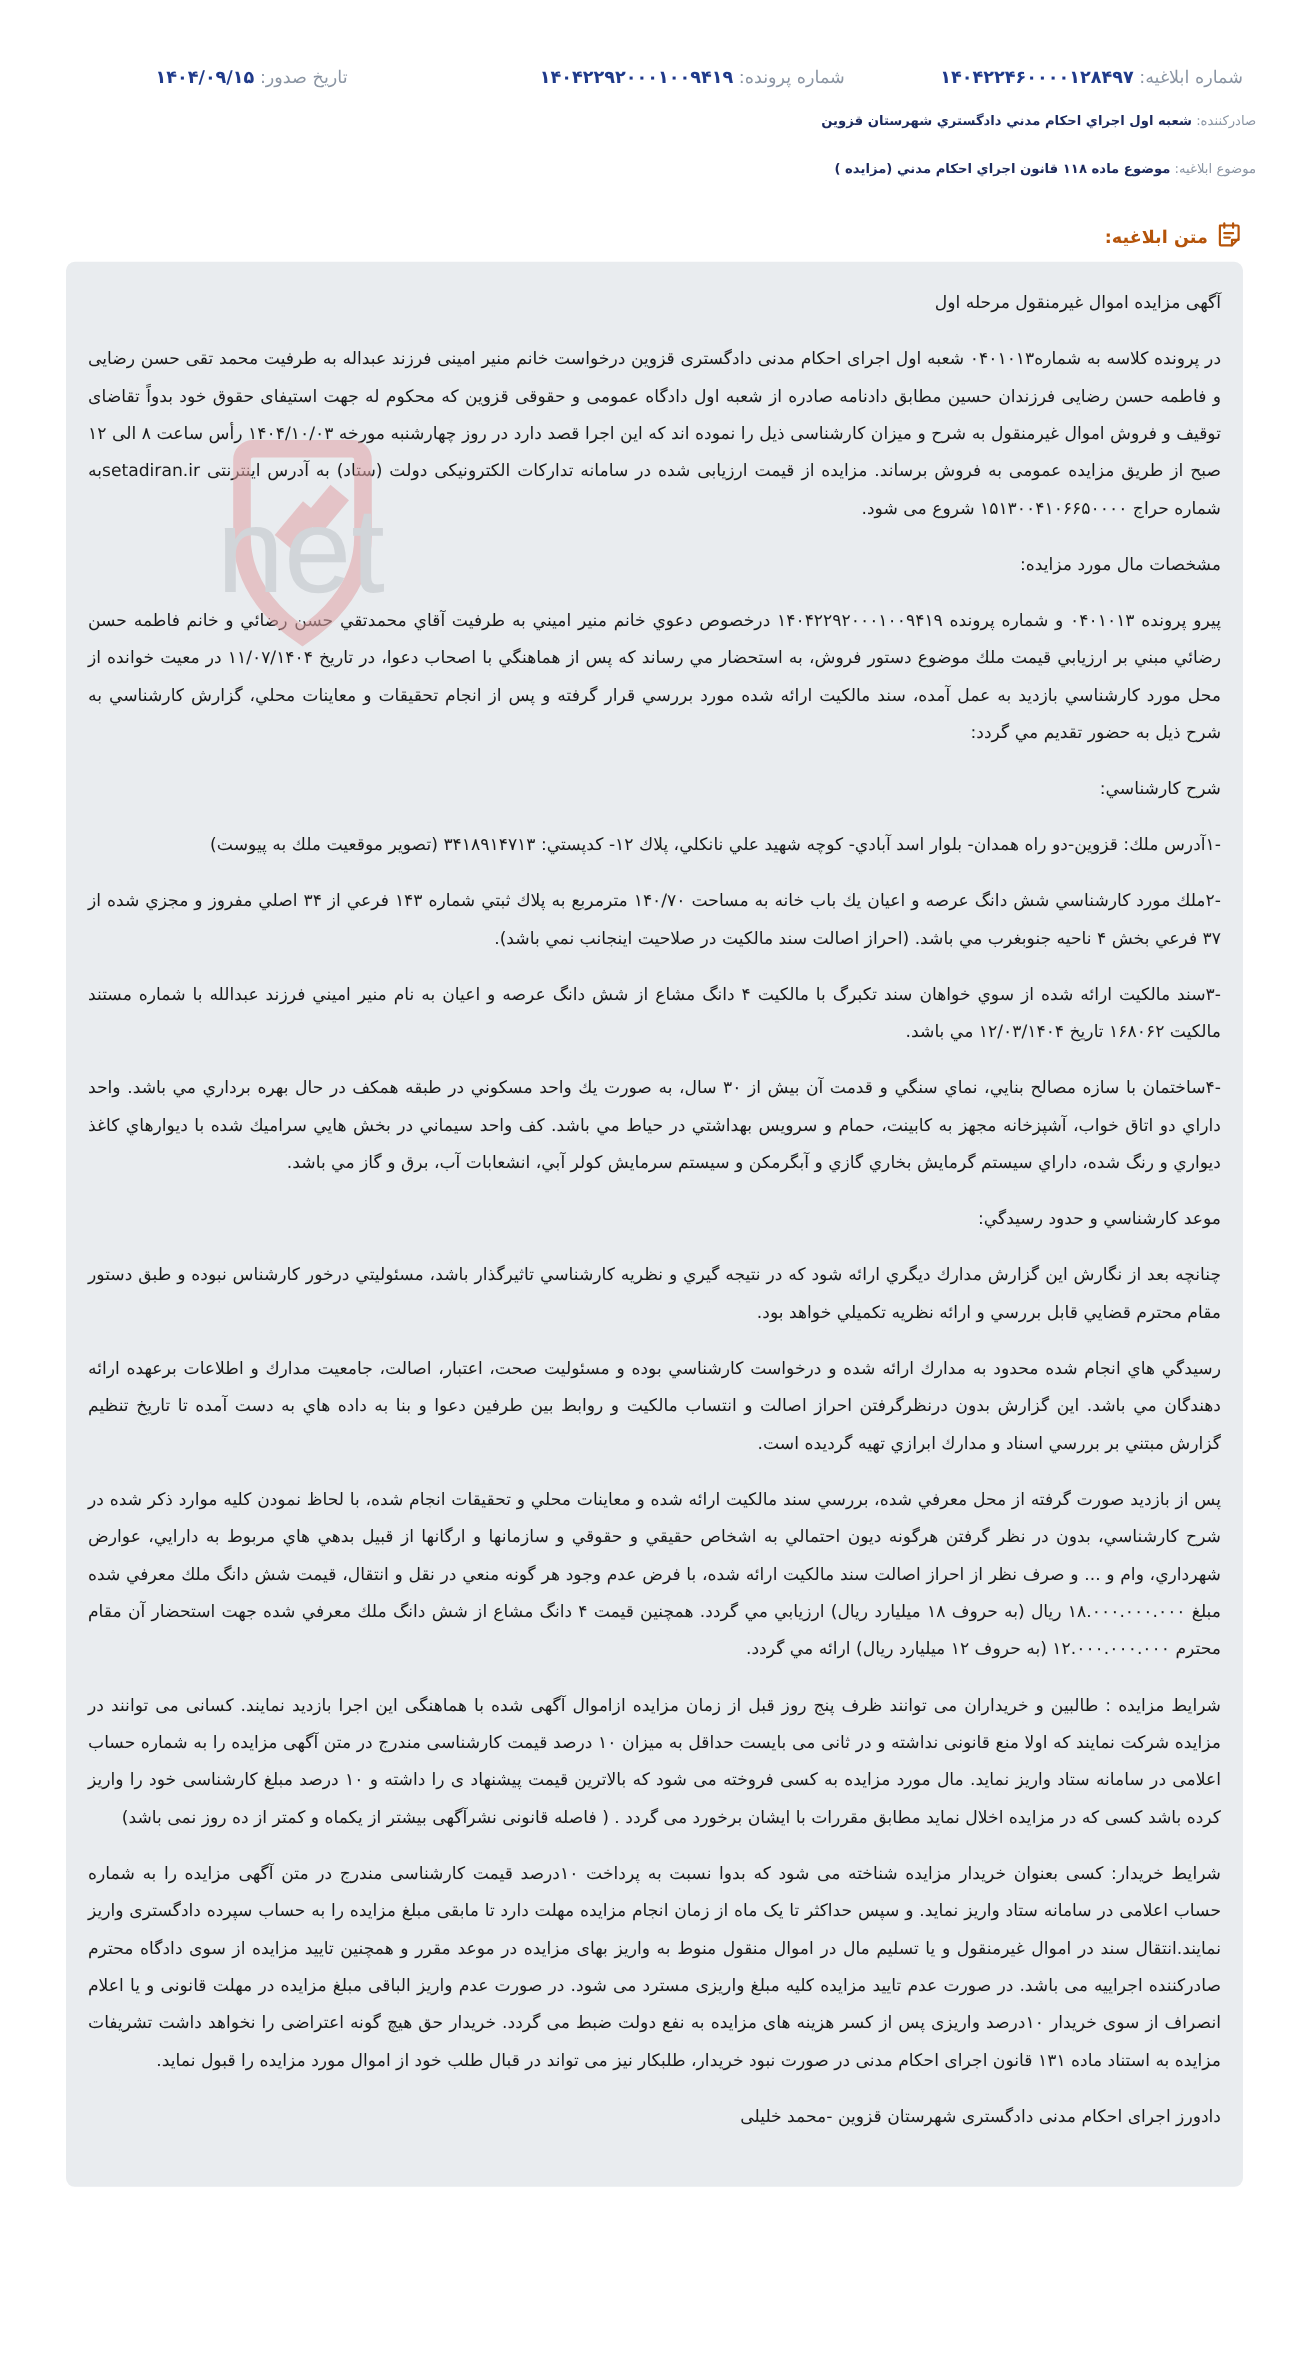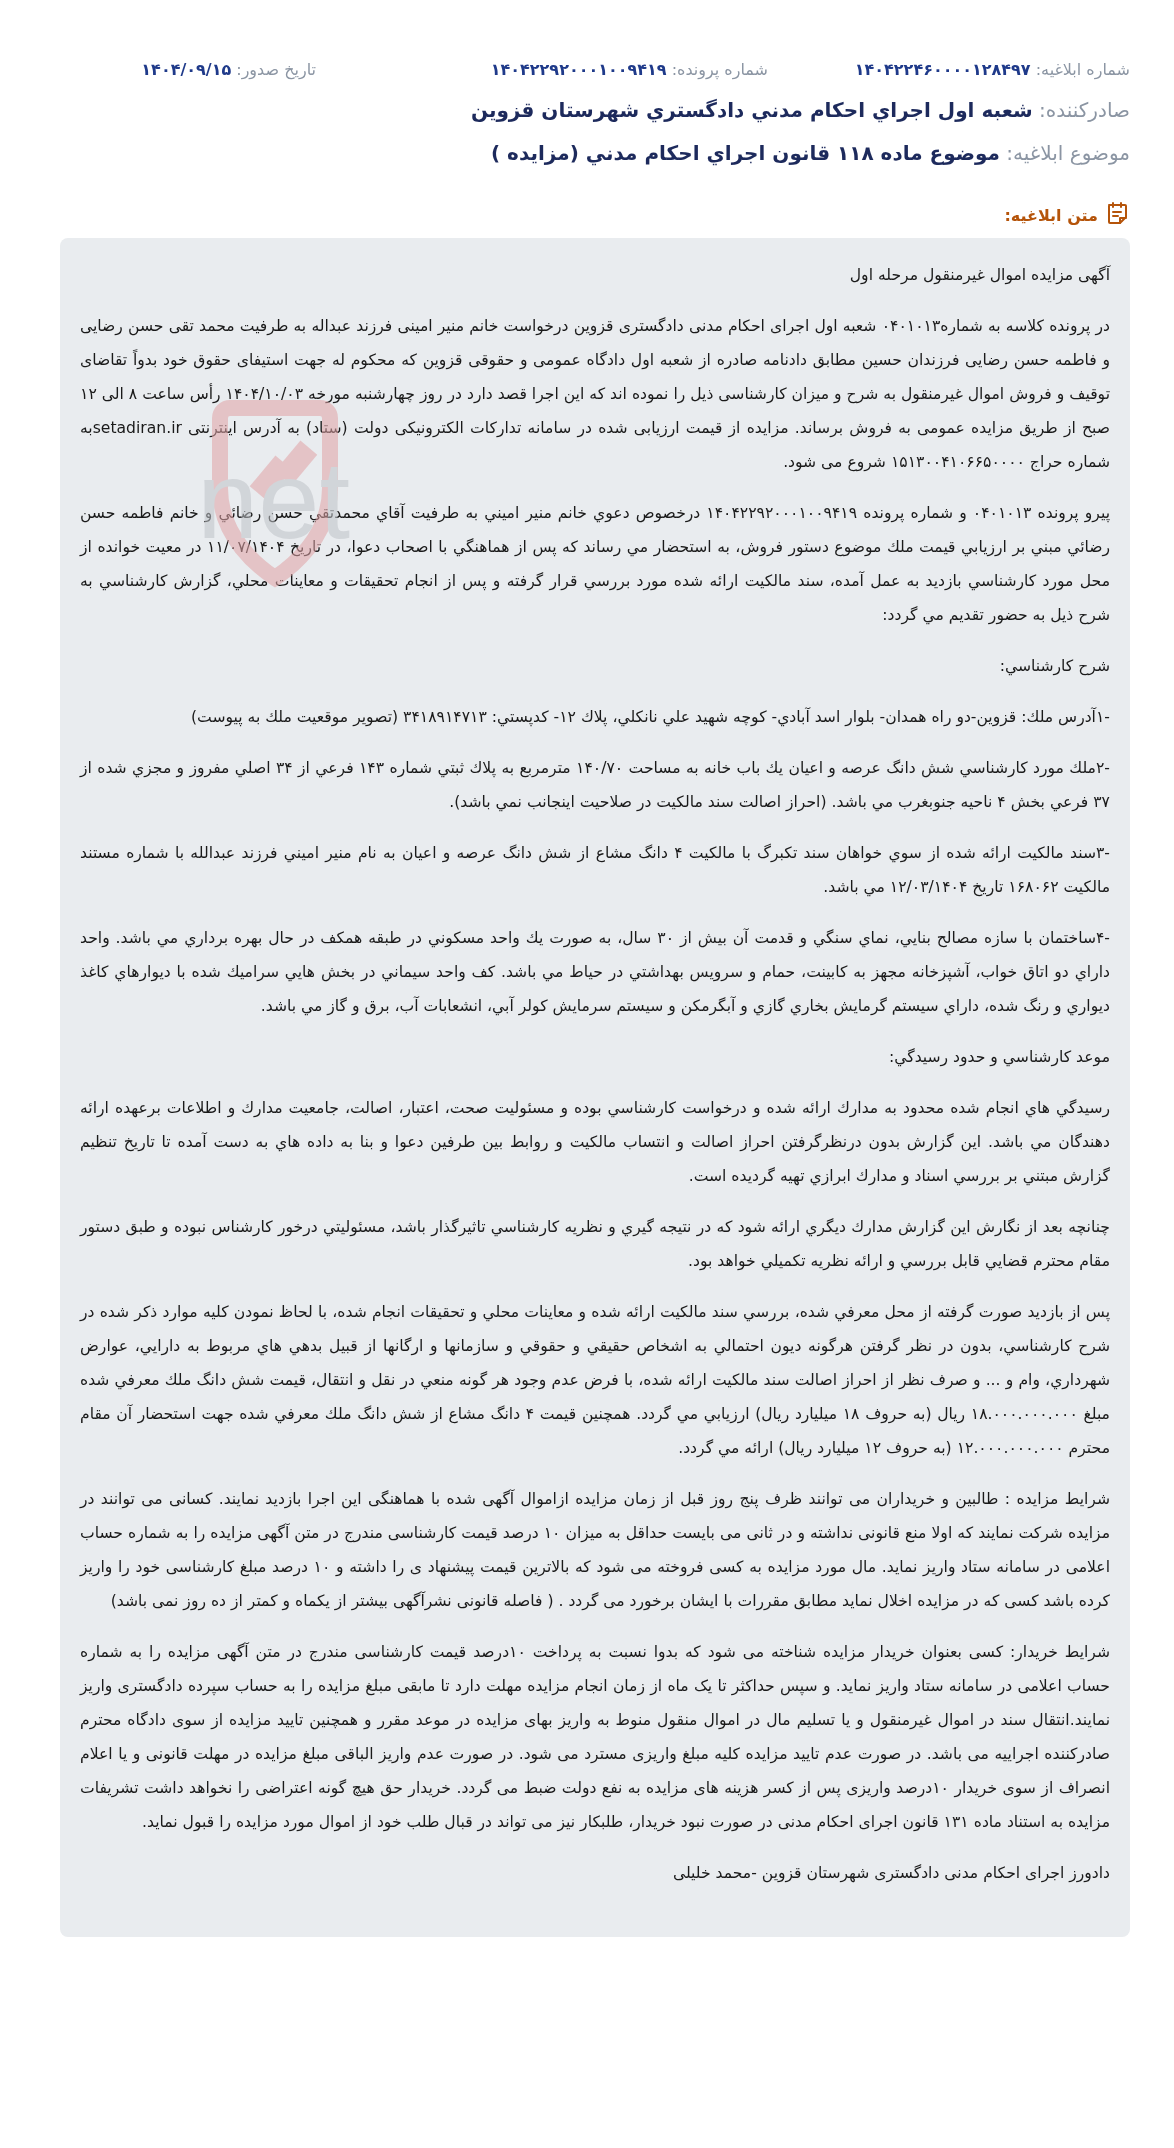--- a/index.html
+++ b/index.html
@@ -21,22 +21,22 @@
     line-height: 28px;
   }
   .meta-item { position: absolute; top: 0; white-space: nowrap; }
   .meta-item.notice { right: 0; text-align: center; }
   .meta-item.case { right: 362px; }
   .meta-item.date { right: 814px; }
   .meta-label { color: #8b95a3; }
   .meta-value { color: #1f3a8a; font-weight: bold; }
   .meta-line {
     position: absolute;
-    right: 44px;
-    font-size: 20px;
+    right: 32px;
+    font-size: 12px;
     line-height: 28px;
     white-space: nowrap;
   }
   .meta-line.issuer { top: 96px; }
   .meta-line.subject { top: 139px; }
   .meta-line .meta-value { color: #1d2a5c; }
 
   .section-title {
     position: absolute;
     top: 200px;
@@ -121,26 +121,27 @@
 <div class="content-box">
   <svg class="watermark" viewBox="0 0 620 200">
     <path d="M40 20 h90 a10 10 0 0 1 10 10 v70 c0 50 -40 80 -55 90 c-15 -10 -55 -40 -55 -90 v-70 a10 10 0 0 1 10 -10z" fill="none" stroke="#e0a3a6" stroke-width="16"></path>
     <rect x="70" y="70" width="22" height="40" fill="#e0a3a6" transform="rotate(40 81 90)"></rect>
     <rect x="95" y="55" width="22" height="40" fill="#e0a3a6" transform="rotate(40 106 75)"></rect>
     <text x="160" y="150" font-family="Liberation Sans, sans-serif" font-size="110" fill="#bfc3c8">AriaTender.net</text>
   </svg>
 
   <p class="heading-line">آگهی مزایده اموال غیرمنقول مرحله اول</p>
   <p>در پرونده کلاسه به شماره۰۴۰۱۰۱۳ شعبه اول اجرای احکام مدنی دادگستری قزوین درخواست خانم منیر امینی فرزند عبداله به طرفیت محمد تقی حسن رضایی و فاطمه حسن رضایی فرزندان حسین مطابق دادنامه صادره از شعبه اول دادگاه عمومی و حقوقی قزوین که محکوم له جهت استیفای حقوق خود بدواً تقاضای توقیف و فروش اموال غیرمنقول به شرح و میزان کارشناسی ذیل را نموده اند که این اجرا قصد دارد در روز چهارشنبه مورخه  ۱۴۰۴/۱۰/۰۳ رأس ساعت  ۸  الی ۱۲ صبح از طریق مزایده عمومی به فروش برساند. مزایده از قیمت ارزیابی شده در سامانه تدارکات الکترونیکی دولت (ستاد) به آدرس اینترنتی  setadiran.irبه شماره حراج ۱۵۱‎۳۰۰۴۱۰۶۶۵۰۰۰۰ شروع می شود.</p>
+  <p class="heading-line">مشخصات مال مورد مزایده:</p>
   <p>پيرو پرونده ۰۴۰۱۰۱۳ و شماره پرونده ۱۴۰۴۲۲۹۲۰۰۰۱۰۰۹۴۱۹ درخصوص دعوي خانم منير اميني به طرفيت آقاي محمدتقي حسن رضائي و خانم فاطمه حسن رضائي مبني بر ارزيابي قيمت ملك موضوع دستور فروش، به استحضار مي رساند كه پس از هماهنگي با اصحاب دعوا، در تاريخ ۱۱/۰۷/۱۴۰۴ در معيت خوانده از محل مورد كارشناسي بازديد به عمل آمده، سند مالكيت ارائه شده مورد بررسي قرار گرفته و پس از انجام تحقيقات و معاينات محلي، گزارش كارشناسي به شرح ذيل به حضور تقديم مي گردد:</p>
   <p class="heading-line">شرح كارشناسي:</p>
   <p>-۱آدرس ملك: قزوين-دو راه همدان- بلوار اسد آبادي- كوچه شهيد علي نانكلي، پلاك ۱۲- كدپستي: ۳۴۱۸۹۱۴۷۱۳ (تصوير موقعيت ملك به پيوست)</p>
   <p>-۲ملك مورد كارشناسي شش دانگ عرصه و اعيان يك باب خانه به مساحت ۱۴۰/۷۰ مترمربع به پلاك ثبتي شماره ۱۴۳ فرعي از ۳۴ اصلي مفروز و مجزي شده از ۳۷ فرعي بخش ۴ ناحيه جنوبغرب مي باشد. (احراز اصالت سند مالكيت در صلاحيت اينجانب نمي باشد).</p>
   <p>-۳سند مالكيت ارائه شده از سوي خواهان سند تكبرگ با مالكيت ۴ دانگ مشاع از شش دانگ عرصه و اعيان به نام منير اميني فرزند عبدالله با شماره مستند مالكيت ۱۶۸۰۶۲ تاريخ ۱۲/۰۳/۱۴۰۴ مي باشد.</p>
   <p>-۴ساختمان با سازه مصالح بنايي، نماي سنگي و قدمت آن بيش از ۳۰ سال، به صورت يك واحد مسكوني در طبقه همكف در حال بهره برداري مي باشد. واحد داراي دو اتاق خواب، آشپزخانه مجهز به كابينت، حمام و سرويس بهداشتي در حياط مي باشد. كف واحد سيماني در بخش هايي سراميك شده با ديوارهاي كاغذ ديواري و رنگ شده، داراي سيستم گرمايش بخاري گازي و آبگرمكن و سيستم سرمايش كولر آبي، انشعابات آب، برق و گاز مي باشد.</p>
   <p class="heading-line">موعد كارشناسي و حدود رسيدگي:</p>
+  <p>چنانچه بعد از نگارش اين گزارش مدارك ديگري ارائه شود كه در نتيجه گيري و نظريه كارشناسي تاثيرگذار باشد، مسئوليتي درخور كارشناس نبوده و طبق دستور مقام محترم قضايي قابل بررسي و ارائه نظريه تكميلي خواهد بود.</p>
   <p>رسيدگي هاي انجام شده محدود به مدارك ارائه شده و درخواست كارشناسي بوده و مسئوليت صحت، اعتبار، اصالت، جامعيت مدارك و اطلاعات برعهده ارائه دهندگان مي باشد. اين گزارش بدون درنظرگرفتن احراز اصالت و انتساب مالكيت و روابط بين طرفين دعوا و بنا به داده هاي به دست آمده تا تاريخ تنظيم گزارش مبتني بر بررسي اسناد و مدارك ابرازي تهيه گرديده است.</p>
-  <p>چنانچه بعد از نگارش اين گزارش مدارك ديگري ارائه شود كه در نتيجه گيري و نظريه كارشناسي تاثيرگذار باشد، مسئوليتي درخور كارشناس نبوده و طبق دستور مقام محترم قضايي قابل بررسي و ارائه نظريه تكميلي خواهد بود.</p>
   <p>پس از بازديد صورت گرفته از محل معرفي شده، بررسي سند مالكيت ارائه شده و معاينات محلي و تحقيقات انجام شده، با لحاظ نمودن كليه موارد ذكر شده در شرح كارشناسي، بدون در نظر گرفتن هرگونه ديون احتمالي به اشخاص حقيقي و حقوقي و سازمانها و ارگانها از قبيل بدهي هاي مربوط به دارايي، عوارض شهرداري، وام و ... و صرف نظر از احراز اصالت سند مالكيت ارائه شده، با فرض عدم وجود هر گونه منعي در نقل و انتقال، قيمت شش دانگ ملك معرفي شده مبلغ ۱۸.۰۰۰.۰۰۰.۰۰۰ ريال (به حروف ۱۸ ميليارد ريال) ارزيابي مي گردد. همچنين قيمت ۴ دانگ مشاع از شش دانگ ملك معرفي شده جهت استحضار آن مقام محترم ۱۲.۰۰۰.۰۰۰.۰۰۰ (به حروف ۱۲ ميليارد ريال) ارائه مي گردد.</p>
   <p>شرایط مزایده : طالبین و خریداران می توانند ظرف پنج روز قبل از زمان مزایده ازاموال آگهی شده با هماهنگی این اجرا بازدید نمایند. کسانی می توانند در مزایده شرکت نمایند که اولا منع قانونی نداشته و در ثانی می بایست حداقل به میزان ۱۰ درصد قیمت کارشناسی مندرج در متن آگهی مزایده را به شماره حساب اعلامی در سامانه ستاد واریز نماید. مال مورد مزایده به کسی فروخته می شود که بالاترین قیمت  پیشنهاد ی را داشته و ۱۰ درصد مبلغ کارشناسی خود را واریز کرده باشد کسی که در مزایده اخلال نماید مطابق مقررات با ایشان برخورد می گردد . ( فاصله قانونی نشرآگهی بیشتر از یکماه و کمتر از ده روز نمی باشد)</p>
   <p>شرایط خریدار: کسی بعنوان خریدار مزایده شناخته می شود که بدوا نسبت به پرداخت ۱۰درصد قیمت کارشناسی مندرج در متن آگهی مزایده را به شماره حساب اعلامی در سامانه ستاد واریز نماید. و سپس حداکثر تا یک ماه از زمان انجام مزایده مهلت دارد تا مابقی مبلغ مزایده را به حساب سپرده دادگستری واریز نمایند.انتقال سند در اموال غیرمنقول و یا تسلیم مال در اموال منقول منوط به واریز بهای مزایده در موعد مقرر و همچنین تایید مزایده از سوی دادگاه محترم صادرکننده اجراییه می باشد. در صورت عدم تایید مزایده کلیه مبلغ واریزی مسترد می شود. در صورت عدم واریز الباقی مبلغ مزایده در مهلت قانونی و یا اعلام انصراف از سوی خریدار ۱۰درصد واریزی پس از کسر هزینه های مزایده به نفع دولت ضبط می گردد. خریدار حق هیچ گونه اعتراضی را نخواهد داشت تشریفات مزایده به استناد ماده ۱۳۱ قانون اجرای احکام مدنی در صورت نبود خریدار، طلبکار نیز می تواند در قبال طلب خود از اموال مورد مزایده را قبول نماید.</p>
   <p>دادورز اجرای احکام مدنی دادگستری شهرستان قزوین -محمد خلیلی</p>
 </div>
 
 </body></html>

